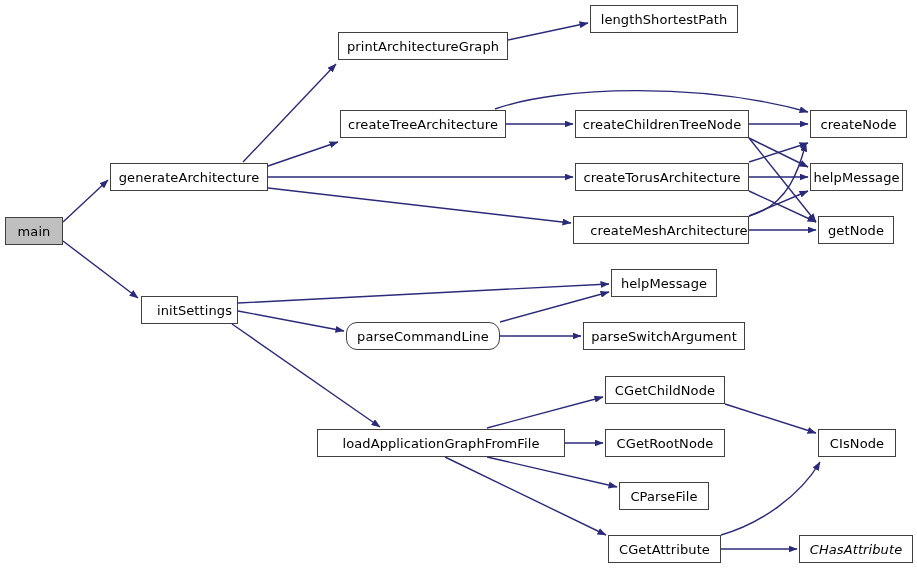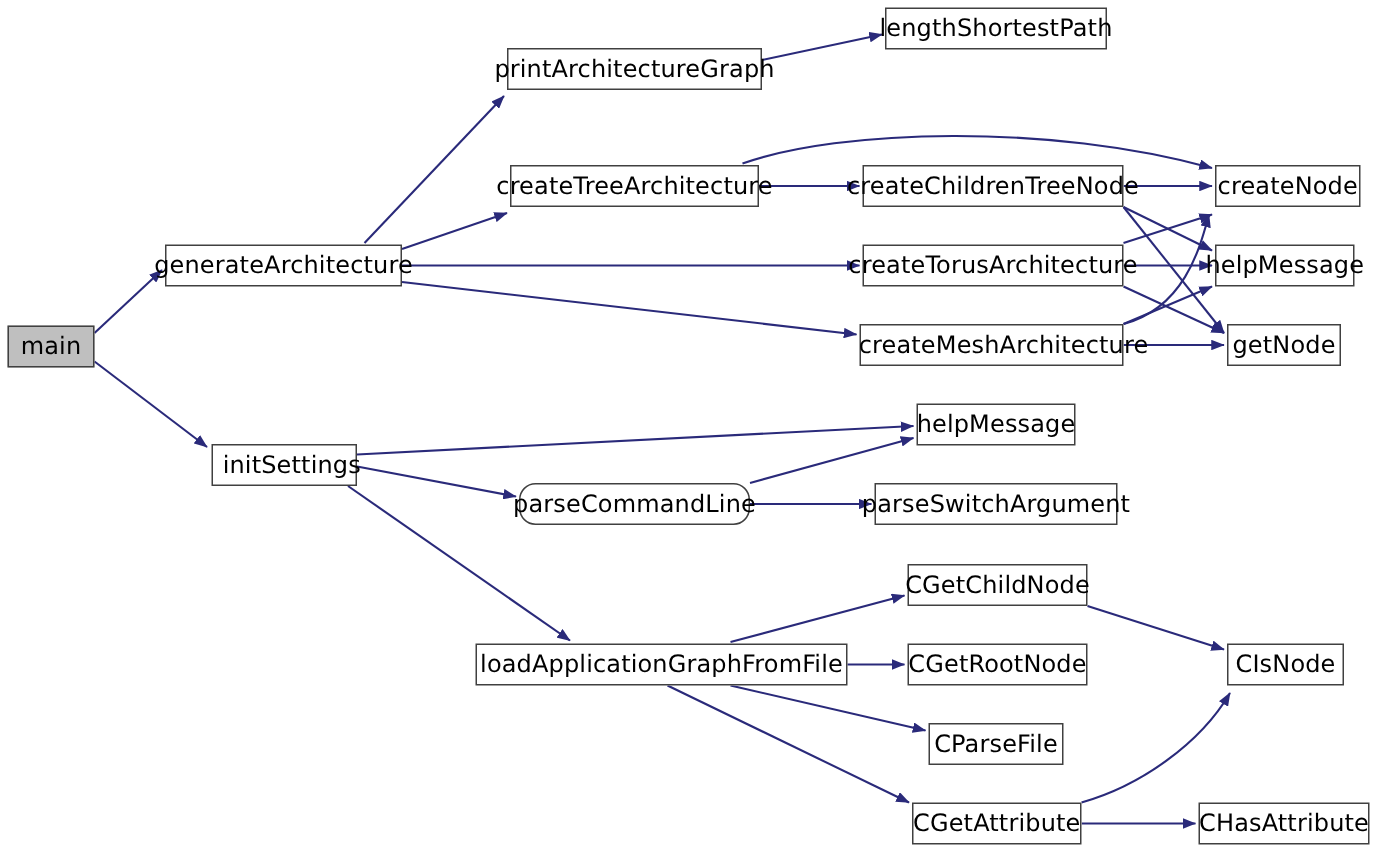--- a/index.html
+++ b/index.html
@@ -23,21 +23,21 @@
     width: 917px;
     height: 571px;
     pointer-events: none;
   }
   .gnode {
     position: absolute;
     box-sizing: border-box;
     border: 1px solid #404040;
     background: #ffffff;
     color: #000000;
-    font-size: 16px;
+    font-size: 13px;
     line-height: 1;
     display: flex;
     align-items: center;
     justify-content: center;
     white-space: nowrap;
     letter-spacing: 0.1px;
   }
   .gnode.highlight {
     background: #bfbfbf;
     justify-content: center;
@@ -147,17 +147,17 @@
       </div>
       <div class="gnode" style="left: 810px; top: 163px; width: 93px; height: 28px;">
         <span class="gnode-label">helpMessage</span>
       </div>
       <div class="gnode" style="left: 818px; top: 216px; width: 76px; height: 28px;">
         <span class="gnode-label">getNode</span>
       </div>
       <div class="gnode" style="left: 818px; top: 429px; width: 78px; height: 28px;">
         <span class="gnode-label">CIsNode</span>
       </div>
-      <div class="gnode" style="left: 799px; top: 535px; width: 114px; height: 28px;">
+      <div class="gnode" style="left: 799px; top: 535px; width: 114px; height: 28px; font-style: italic;">
         <span class="gnode-label">CHasAttribute</span>
       </div>
     </div>
 </div>
 
 </body></html>

